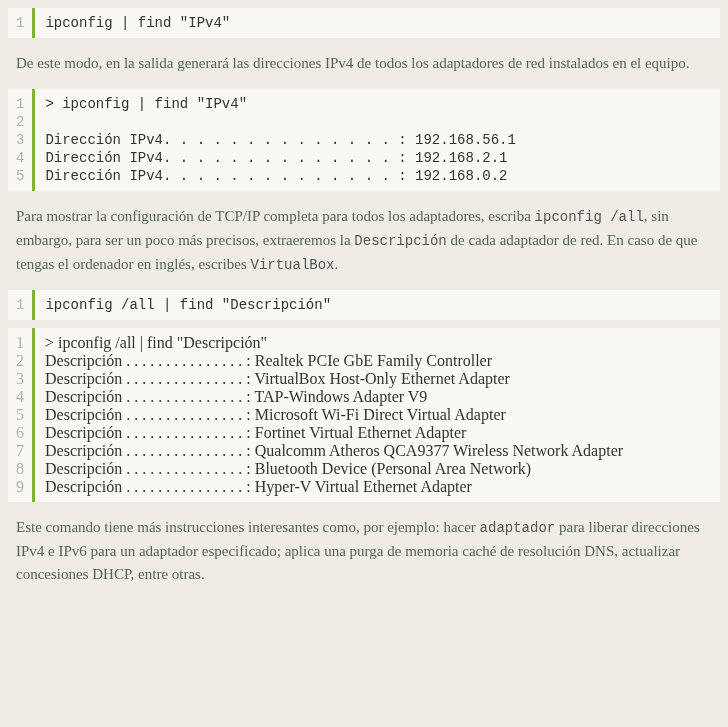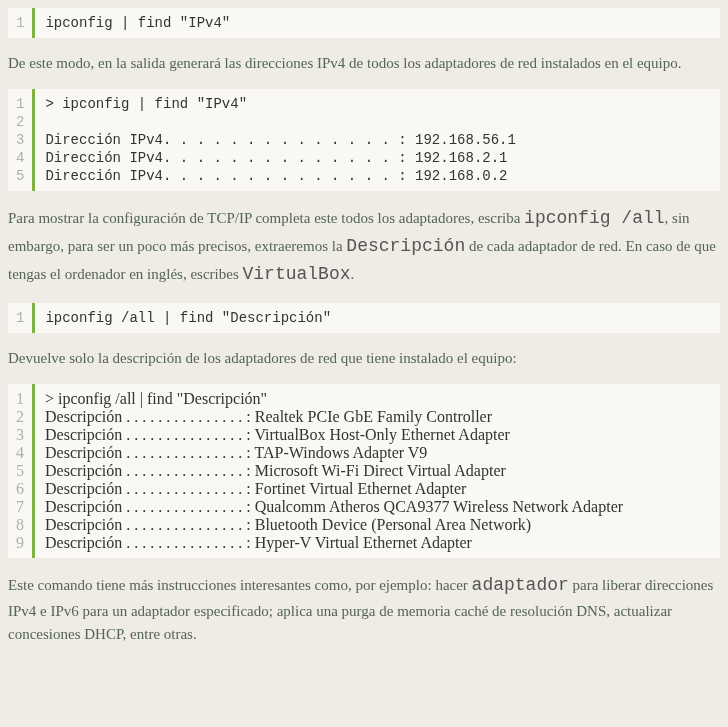--- a/index.html
+++ b/index.html
@@ -8,28 +8,28 @@
     padding: 0;
     background: #eeece4;
     font-family: Georgia, "Times New Roman", serif;
     color: #4a5a4a;
     width: 728px;
   }
   .content {
     padding: 0 8px 12px 8px;
   }
   p {
-    margin: 14px 0;
+    margin: 14px 8px;
     font-size: 15px;
     line-height: 1.55;
     color: #556555;
   }
   .tt {
     font-family: "Courier New", monospace;
-    font-size: 18px;
+    font-size: 14px;
     color: #555;
   }
   .codeblock {
     background: #f9f8f5;
     display: flex;
     margin: 8px 0;
     font-family: "Courier New", monospace;
     font-size: 14px;
     overflow-x: auto;
     position: relative;
@@ -90,31 +90,30 @@
         <div>1</div>
         <div>2</div>
         <div>3</div>
         <div>4</div>
         <div>5</div>
       </div>
     <div class="codelines" id="c2"><div>&gt; ipconfig | find "IPv4"</div><div>&nbsp;</div><div>Dirección IPv4. . . . . . . . . . . . . . : 192.168.56.1</div><div>Dirección IPv4. . . . . . . . . . . . . . : 192.168.2.1</div><div>Dirección IPv4. . . . . . . . . . . . . . : 192.168.0.2</div></div>
   </div>
 
   <p>
-    <span>Para mostrar la configuración de TCP/IP completa este todos los adaptadores, escriba </span><span class="tt">ipconfig /all</span><span>, sin embargo, para ser un poco más precisos, extraeremos la </span><span class="tt">Descripción</span><span> de cada adaptador de red. En caso de que tengas el ordenador en inglés, escribes </span><span class="tt">VirtualBox</span><span>.</span>
+    <span>Para mostrar la configuración de TCP/IP completa para todos los adaptadores, escriba </span><span class="tt">ipconfig /all</span><span>, sin embargo, para ser un poco más precisos, extraeremos la </span><span class="tt">Descripción</span><span> de cada adaptador de red. En caso de que tengas el ordenador en inglés, escribes </span><span class="tt">VirtualBox</span><span>.</span>
   </p>
 
   <div class="codeblock">
     <div class="gutter" id="g3">
         <div>1</div>
       </div>
     <div class="codelines" id="c3"><div>ipconfig /all | find "Descripción"</div></div>
   </div>
 
-  <p>Devuelve solo la descripción de los adaptadores de red que tiene instalado el equipo:</p>
 
   <div class="scrollwrap">
     <div class="inner">
       <div class="gutter" id="g4">
           <div>1</div>
           <div>2</div>
           <div>3</div>
           <div>4</div>
           <div>5</div>
           <div>6</div>

